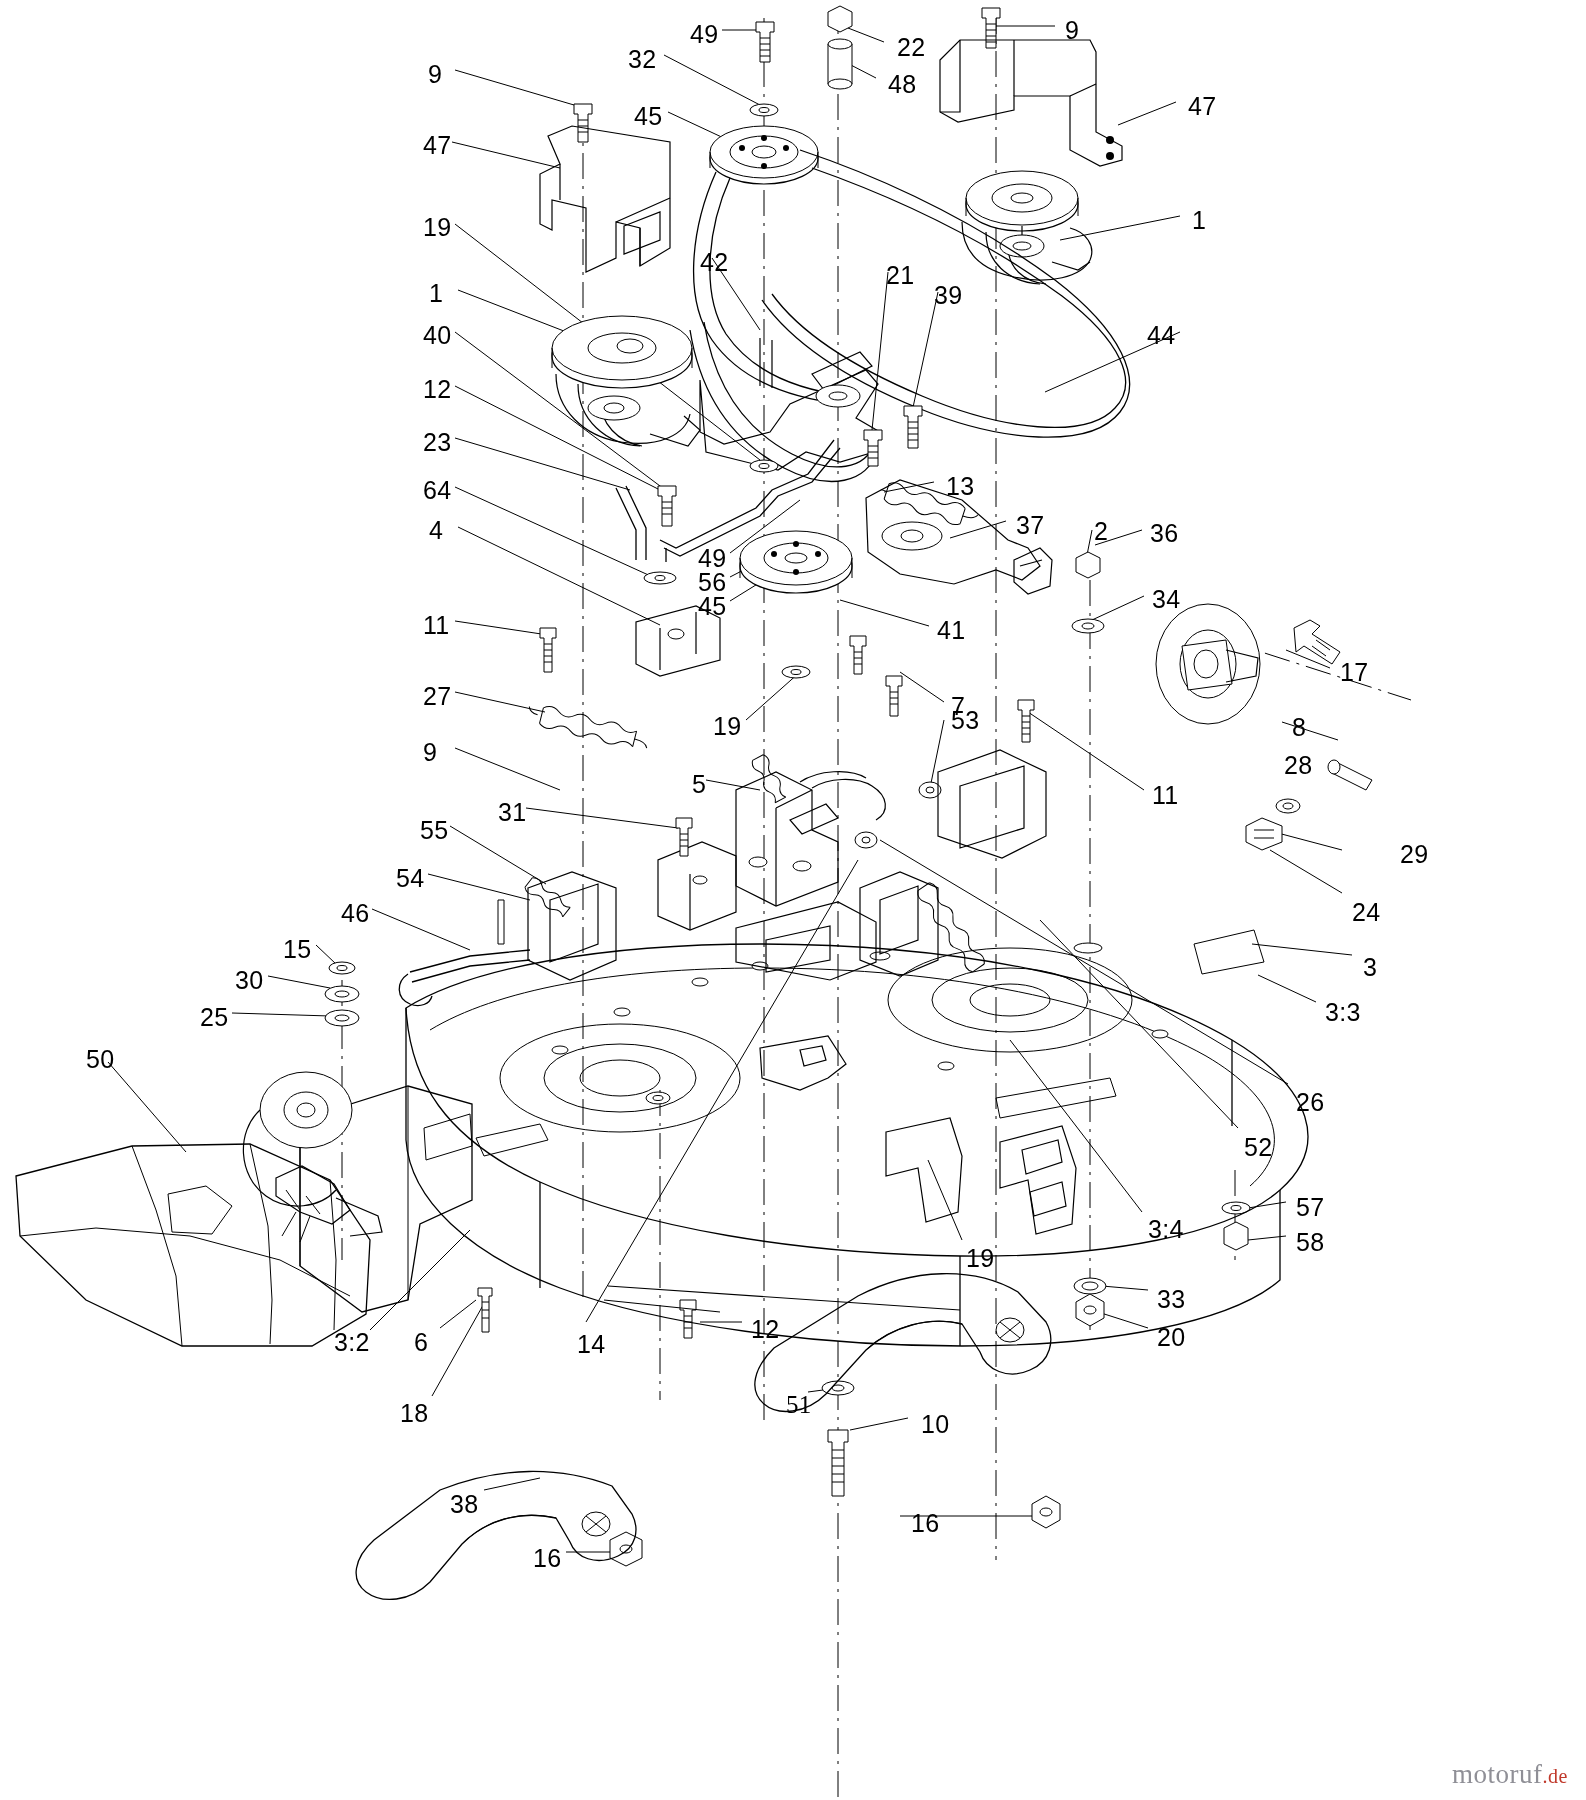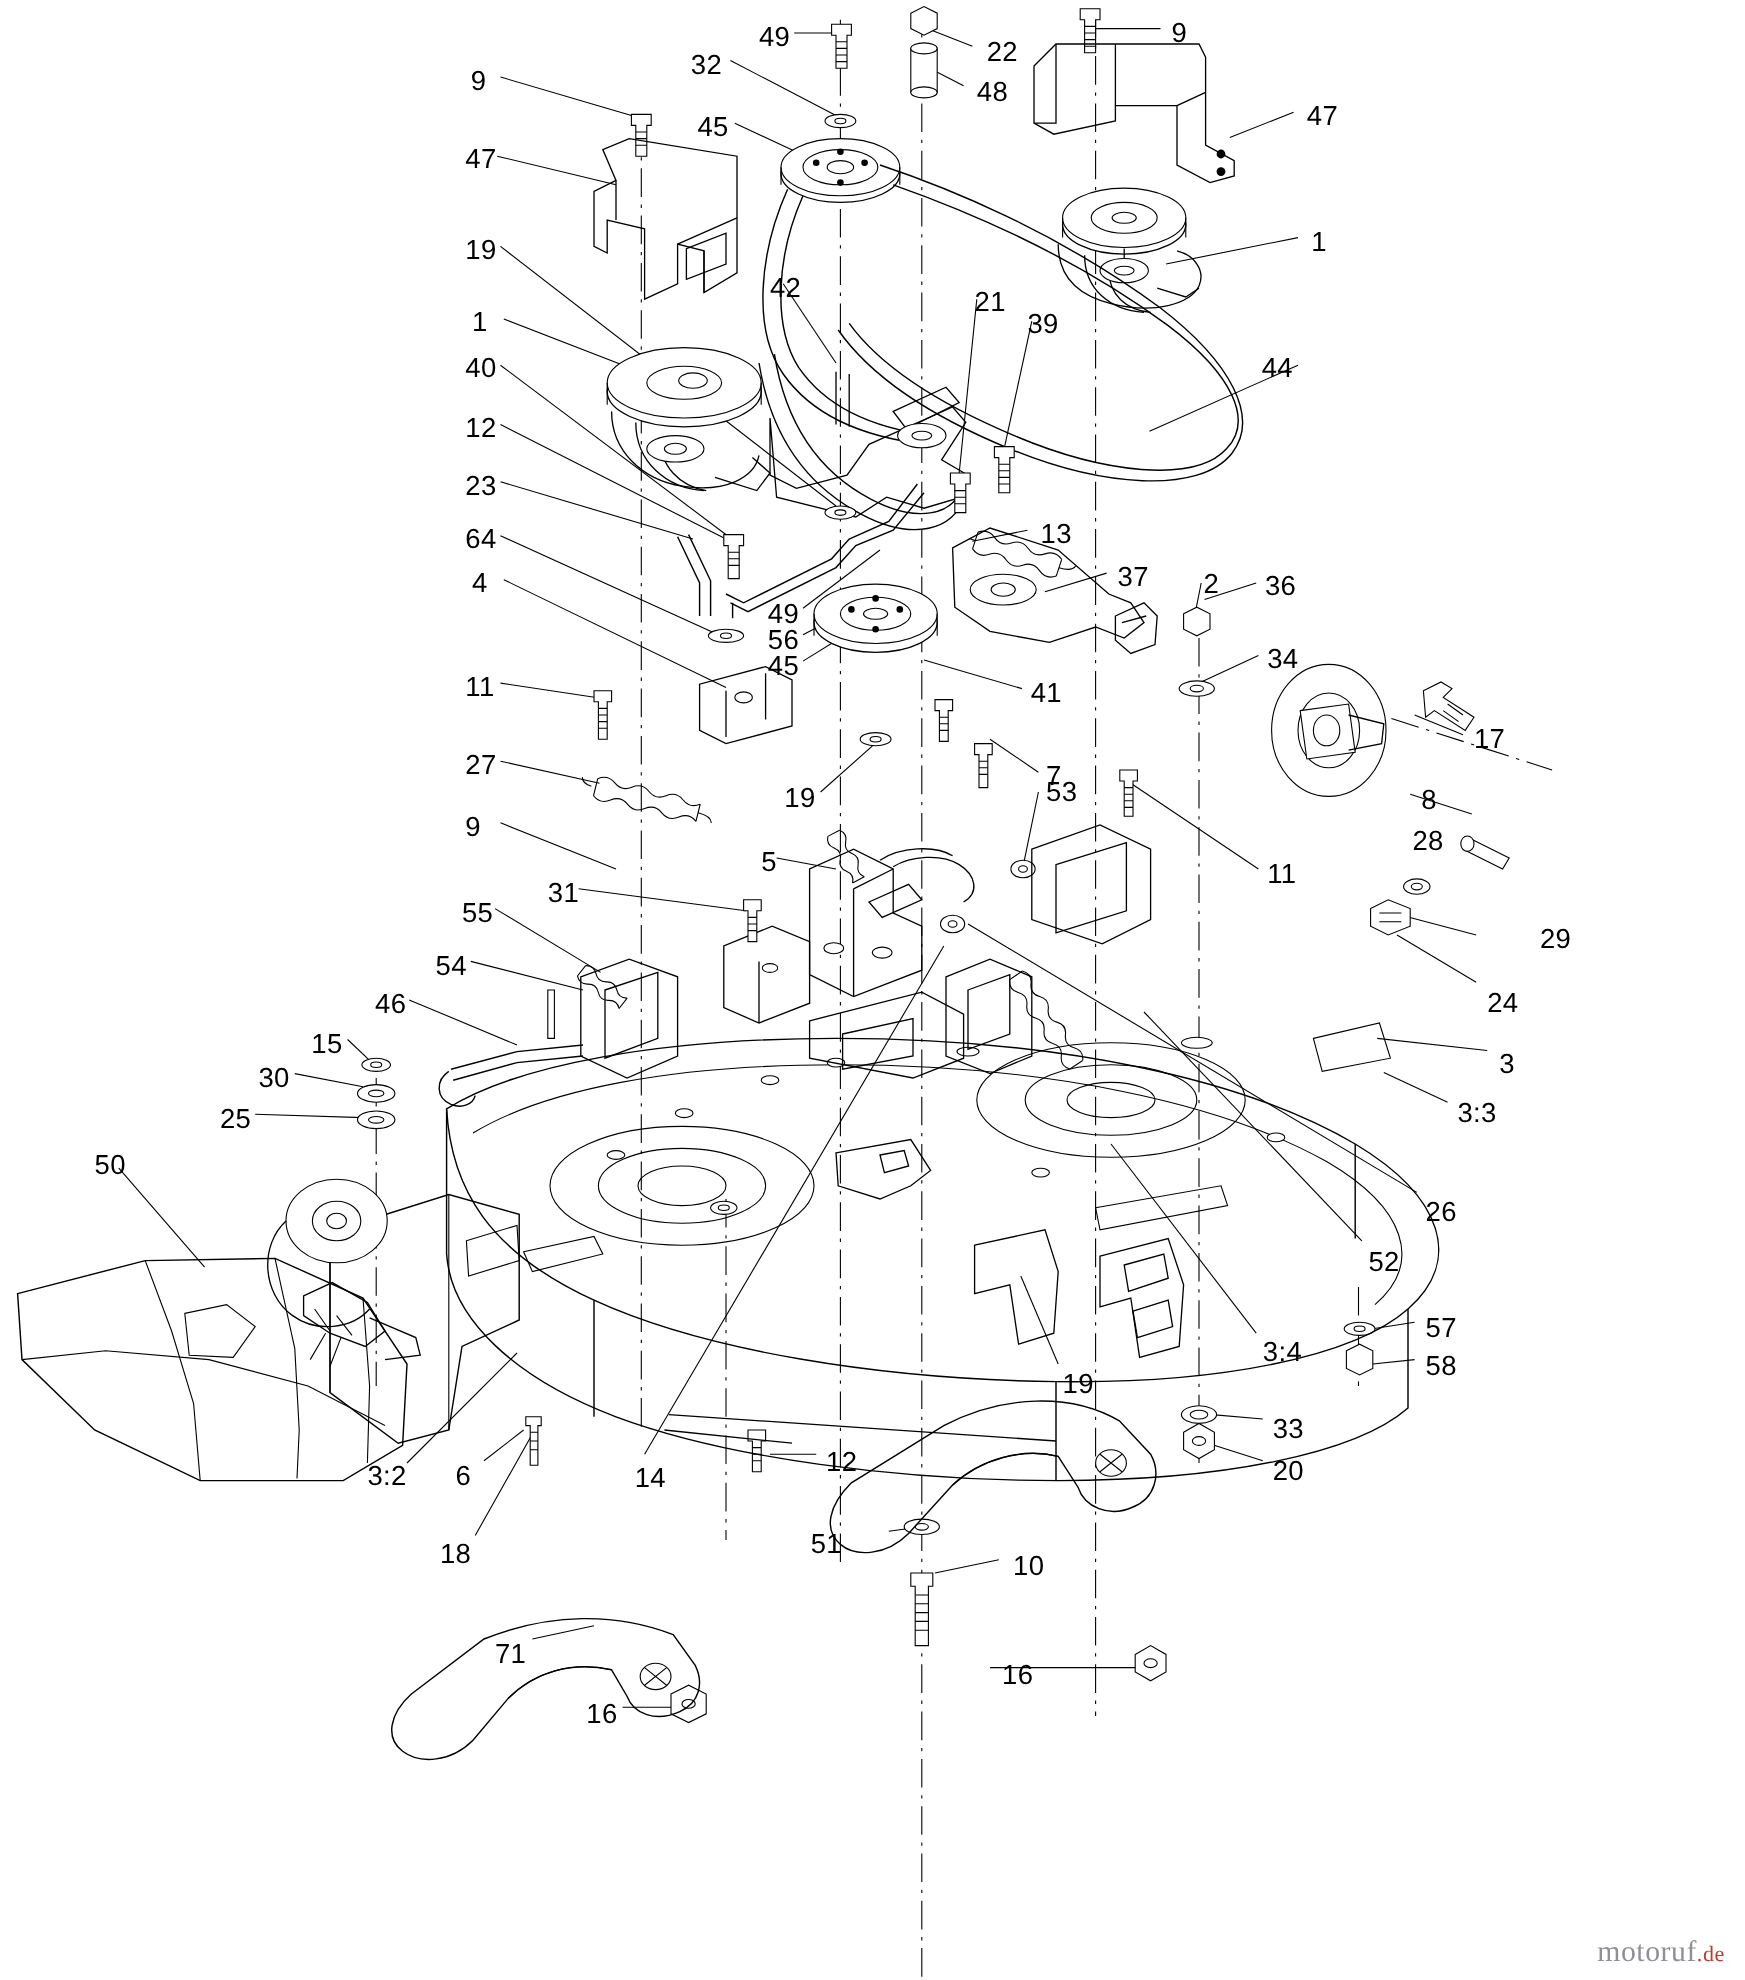--- a/index.html
+++ b/index.html
@@ -555,22 +555,22 @@
     <div class="callout" style="left: 1296px; top: 1195px;">57</div>
     <div class="callout" style="left: 1296px; top: 1230px;">58</div>
     <div class="callout" style="left: 966px; top: 1246px;">19</div>
     <div class="callout" style="left: 1157px; top: 1287px;">33</div>
     <div class="callout" style="left: 334px; top: 1330px;">3:2</div>
     <div class="callout" style="left: 414px; top: 1330px;">6</div>
     <div class="callout" style="left: 577px; top: 1332px;">14</div>
     <div class="callout" style="left: 751px; top: 1317px;">12</div>
     <div class="callout" style="left: 1157px; top: 1325px;">20</div>
     <div class="callout" style="left: 400px; top: 1401px;">18</div>
-    <div class="callout" style="left: 737px; top: 1392px;">51</div>
+    <div class="callout" style="left: 786px; top: 1392px; font-family: Liberation Serif, serif;">51</div>
     <div class="callout" style="left: 921px; top: 1412px;">10</div>
-    <div class="callout" style="left: 450px; top: 1492px;">71</div>
+    <div class="callout" style="left: 450px; top: 1492px;">38</div>
     <div class="callout" style="left: 911px; top: 1511px;">16</div>
     <div class="callout" style="left: 533px; top: 1546px;">16</div>
   </div>
 
 <div class="watermark">
   <span>motoruf</span><span class="wm-de">.de</span>
 </div>
 
 </body></html>

